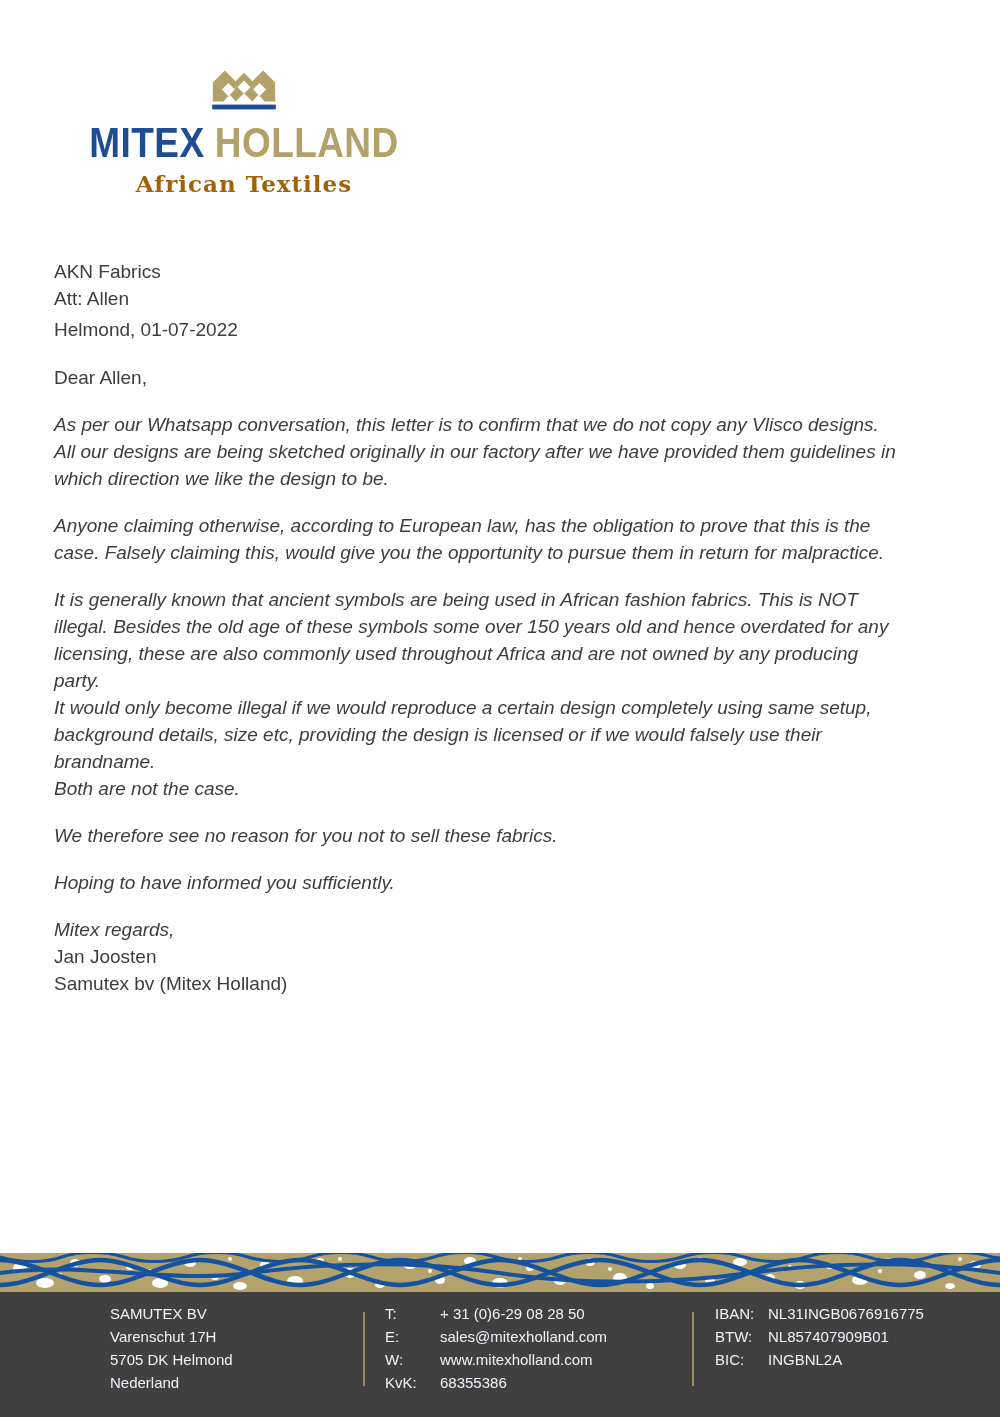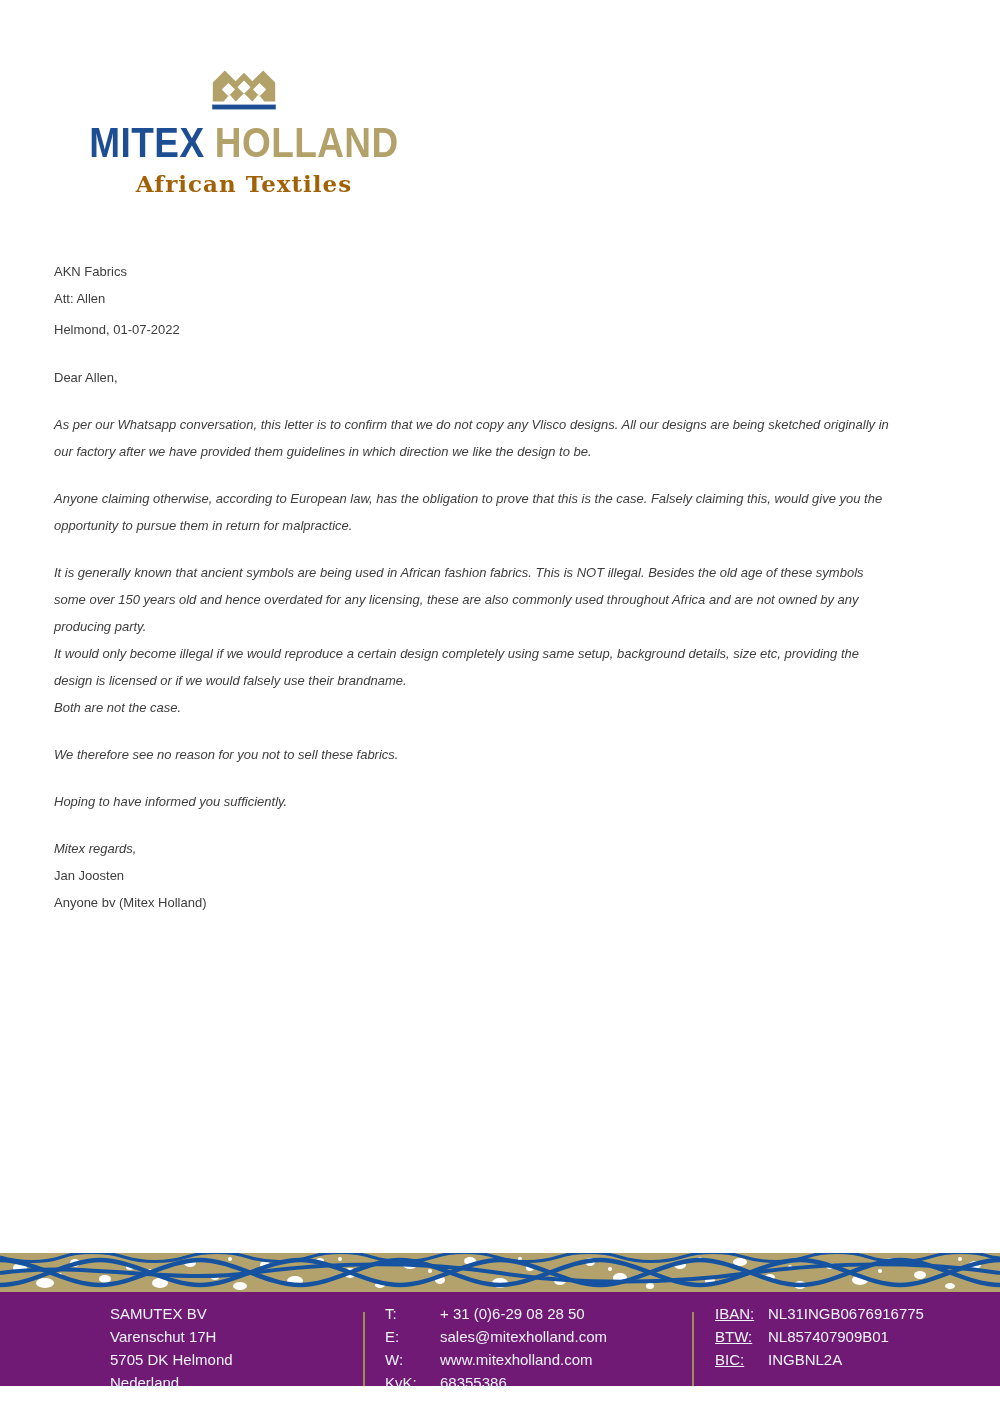--- a/index.html
+++ b/index.html
@@ -11,45 +11,45 @@
   .crown-wrap{width:72px;margin:0 auto;}
   .crown-wrap svg{display:block;width:72px;height:42px;}
   .brandline{margin-top:8px;white-space:nowrap;font-weight:bold;font-size:43px;
              letter-spacing:.5px;transform:scaleX(.86);transform-origin:50% 50%;}
   .brand-mitex{color:#1d4e94;}
   .brand-holland{color:#b2a169;margin-left:12px;}
   .tagline{margin-top:3px;font-family:"DejaVu Serif", serif;font-weight:bold;
            font-size:23px;color:#a16207;letter-spacing:1px;}
 
   
-  .letter{position:absolute;left:54px;top:258px;width:856px;font-size:13px;
+  .letter{position:absolute;left:54px;top:258px;width:856px;font-size:19px;
           line-height:27px;color:#3d3d3d;}
   .letter .addr div{white-space:nowrap;}
   .date-line{margin-top:4px;}
   .salutation{margin-top:21px;}
   .para{margin:20px 12px 0 0;white-space:pre-line;font-style:italic;}
   .sig{}
 
   
   .band{position:absolute;left:0;top:1253px;width:1000px;height:39px;line-height:0;}
   .band svg{display:block;width:1000px;height:39px;}
 
   
-  .footer{position:absolute;left:0;top:1292px;width:1000px;height:94px;background:#701a75;
+  .footer{position:absolute;left:0;top:1292px;width:1000px;height:125px;background:#404040;
           color:#eef3f9;font-size:15px;line-height:23px;}
   .fcol{position:absolute;top:10px;white-space:nowrap;}
   .fcol-address{left:110px;}
   .fcol-contact{left:385px;}
   .fcol-bank{left:715px;}
   .vdiv{position:absolute;top:20px;width:2px;height:74px;background:#9f8d58;}
   .vdiv-1{left:363px;}
   .vdiv-2{left:692px;}
   .frow .lbl{display:inline-block;}
   .fcol-contact .lbl{width:55px;}
-  .fcol-bank .lbl{width:53px;text-decoration:underline;}
+  .fcol-bank .lbl{width:53px;}
 </style>
 </head>
 <body>
 
 <div class="page">
 
   <header class="logo">
     <div class="crown-wrap">
       <svg viewBox="0 0 120 70" preserveAspectRatio="xMidYMid meet" aria-hidden="true">
         <path fill="#b2a169" fill-rule="evenodd" d="
@@ -77,21 +77,21 @@
     <p class="para">As per our Whatsapp conversation, this letter is to confirm that we do not copy any Vlisco designs. All our designs are being sketched originally in our factory after we have provided them guidelines in which direction we like the design to be.</p>
     <p class="para">Anyone claiming otherwise, according to European law, has the obligation to prove that this is the case. Falsely claiming this, would give you the opportunity to pursue them in return for malpractice.</p>
     <p class="para">It is generally known that ancient symbols are being used in African fashion fabrics. This is NOT illegal. Besides the old age of these symbols some over 150 years old and hence overdated for any licensing, these are also commonly used throughout Africa and are not owned by any producing party.
 It would only become illegal if we would reproduce a certain design completely using same setup, background details, size etc, providing the design is licensed or if we would falsely use their brandname.
 Both are not the case.</p>
     <p class="para">We therefore see no reason for you not to sell these fabrics.</p>
     <p class="para">Hoping to have informed you sufficiently.</p>
     <p class="para">Mitex regards,</p>
     <div class="sig">
       <div>Jan Joosten</div>
-      <div>Anyone bv (Mitex Holland)</div>
+      <div>Samutex bv (Mitex Holland)</div>
     </div>
   </main>
 
   <div class="band">
     <svg viewBox="0 0 1000 39" preserveAspectRatio="none" aria-hidden="true">
       <rect x="0" y="0" width="1000" height="39" fill="#b3a26b"></rect>
       <g fill="#ffffff">
         <ellipse cx="20" cy="15" rx="7" ry="5"></ellipse>
           <ellipse cx="45" cy="30" rx="9" ry="5"></ellipse>
         <ellipse cx="75" cy="10" rx="5" ry="4"></ellipse>

